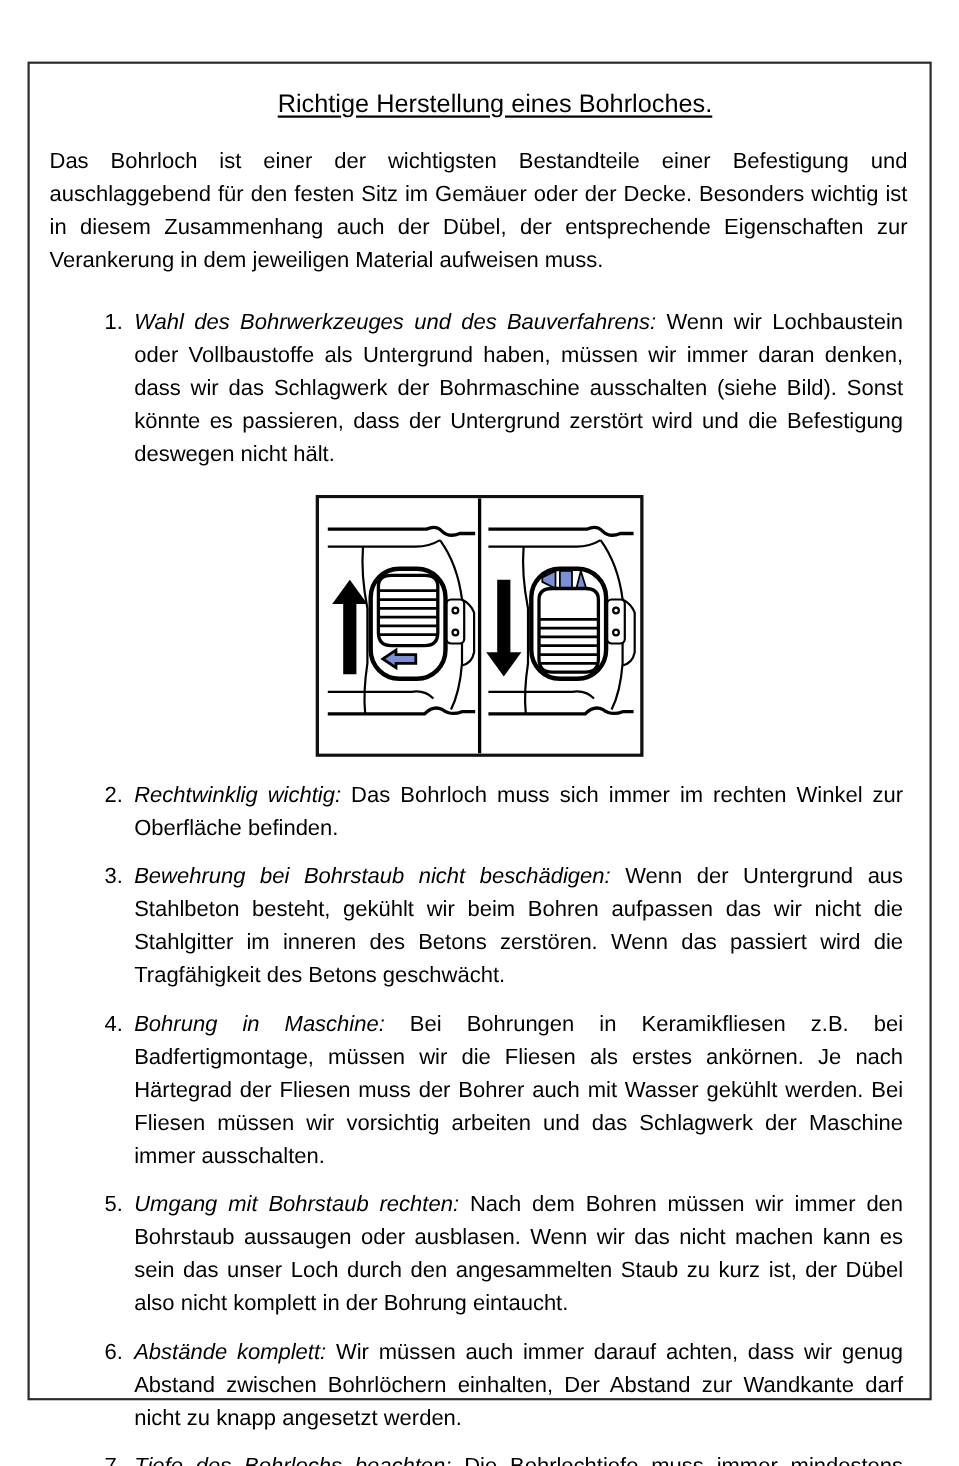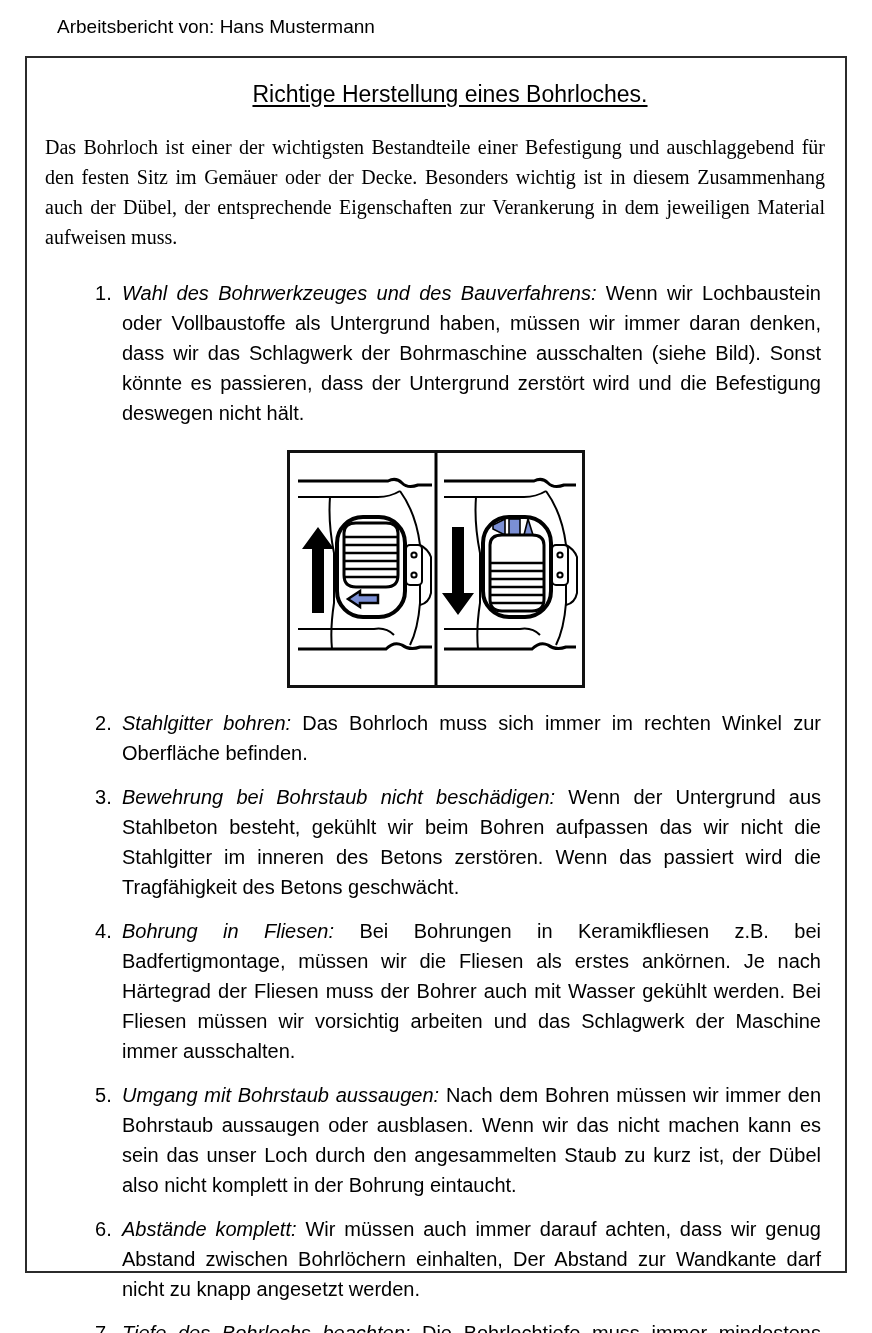--- a/index.html
+++ b/index.html
@@ -69,21 +69,20 @@
   }
 
   
   .intro {
     margin: 24px 2px 0 0;
     font-size: 20px;
     line-height: 30px;
     text-align: justify;
     text-justify: inter-word;
     hyphens: manual;
-    font-family: Liberation Serif, serif;
   }
 
   
   ol.steps {
     margin: 26px 0 0 0;
     padding: 0 6px 0 50px;
     list-style: none;
     counter-reset: stepnum;
   }
   ol.steps > li {
@@ -136,21 +135,20 @@
   
   ol.steps > li:last-child {
     margin-bottom: 12px;
   }
 </style>
 </head>
 <body>
 
 <div class="page">
 
-  <div class="doc-header">Arbeitsbericht von: Hans Mustermann</div>
 
   <div class="frame">
     <div class="frame-inner">
 
       <h1 class="doc-title"><span>Richtige Herstellung eines Bohrloches.</span></h1>
 
       <p class="intro">Das Bohrloch ist einer der wichtigsten Bestandteile einer Befestigung und auschlaggebend für den festen Sitz im Gemäuer oder der Decke. Besonders wichtig ist in diesem Zusammenhang auch der Dübel, der entsprechende Eigenschaften zur Verankerung in dem jeweiligen Material aufweisen muss.</p>
 
       <ol class="steps">
 
@@ -232,30 +230,30 @@
               <path d="M 8 196 L 96 196 Q 104 188 112 192 Q 120 198 130 194 L 140 194" fill="none" stroke="#000000" stroke-width="3"></path>
 
               <path d="M 16 74 L 16 140 L 6 140 L 22 162 L 38 140 L 28 140 L 28 74 Z" fill="#000000"></path>
             </g>
           </svg>
         </div>
       </div>
 
       <ol class="steps" start="2" style="counter-reset: stepnum 1; margin-top:0;">
         <li>
-          <span class="lead">Stahlgitter bohren:</span><span> Das Bohrloch muss sich immer im rechten Winkel zur Oberfläche befinden.</span>
+          <span class="lead">Rechtwinklig wichtig:</span><span> Das Bohrloch muss sich immer im rechten Winkel zur Oberfläche befinden.</span>
         </li>
         <li>
           <span class="lead">Bewehrung bei Bohrstaub nicht beschädigen:</span><span> Wenn der Untergrund aus Stahlbeton besteht, gekühlt wir beim Bohren aufpassen das wir nicht die Stahlgitter im inneren des Betons zerstören. Wenn das passiert wird die Tragfähigkeit des Betons geschwächt.</span>
         </li>
         <li>
-          <span class="lead">Bohrung in Fliesen:</span><span> Bei Bohrungen in Keramikfliesen z.B. bei Badfertigmontage, müssen wir die Fliesen als erstes ankörnen. Je nach Härtegrad der Fliesen muss der Bohrer auch mit Wasser gekühlt werden. Bei Fliesen müssen wir vorsichtig arbeiten und das Schlagwerk der Maschine immer ausschalten.</span>
-        </li>
-        <li>
-          <span class="lead">Umgang mit Bohrstaub aussaugen:</span><span> Nach dem Bohren müssen wir immer den Bohrstaub aussaugen oder ausblasen. Wenn wir das nicht machen kann es sein das unser Loch durch den angesammelten Staub zu kurz ist, der Dübel also nicht komplett in der Bohrung eintaucht.</span>
+          <span class="lead">Bohrung in Maschine:</span><span> Bei Bohrungen in Keramikfliesen z.B. bei Badfertigmontage, müssen wir die Fliesen als erstes ankörnen. Je nach Härtegrad der Fliesen muss der Bohrer auch mit Wasser gekühlt werden. Bei Fliesen müssen wir vorsichtig arbeiten und das Schlagwerk der Maschine immer ausschalten.</span>
+        </li>
+        <li>
+          <span class="lead">Umgang mit Bohrstaub rechten:</span><span> Nach dem Bohren müssen wir immer den Bohrstaub aussaugen oder ausblasen. Wenn wir das nicht machen kann es sein das unser Loch durch den angesammelten Staub zu kurz ist, der Dübel also nicht komplett in der Bohrung eintaucht.</span>
         </li>
         <li>
           <span class="lead">Abstände komplett:</span><span> Wir müssen auch immer darauf achten, dass wir genug Abstand zwischen Bohrlöchern einhalten, Der Abstand zur Wandkante darf nicht zu knapp angesetzt werden.</span>
         </li>
         <li>
           <span class="lead">Tiefe des Bohrlochs beachten:</span><span> Die Bohrlochtiefe muss immer mindestens gemäß der Verankerung bzw. der Länge des Dübels angepasst sein. Aber auch unnötig tiefes Bohren ist zu vermeiden. Wenn wir zu tief bohren, kann es passieren, dass der Dübel zu weit in das Loch eintaucht und deshalb keine Befestigung garantiert werden kann.</span>
         </li>
 
       </ol>
 

